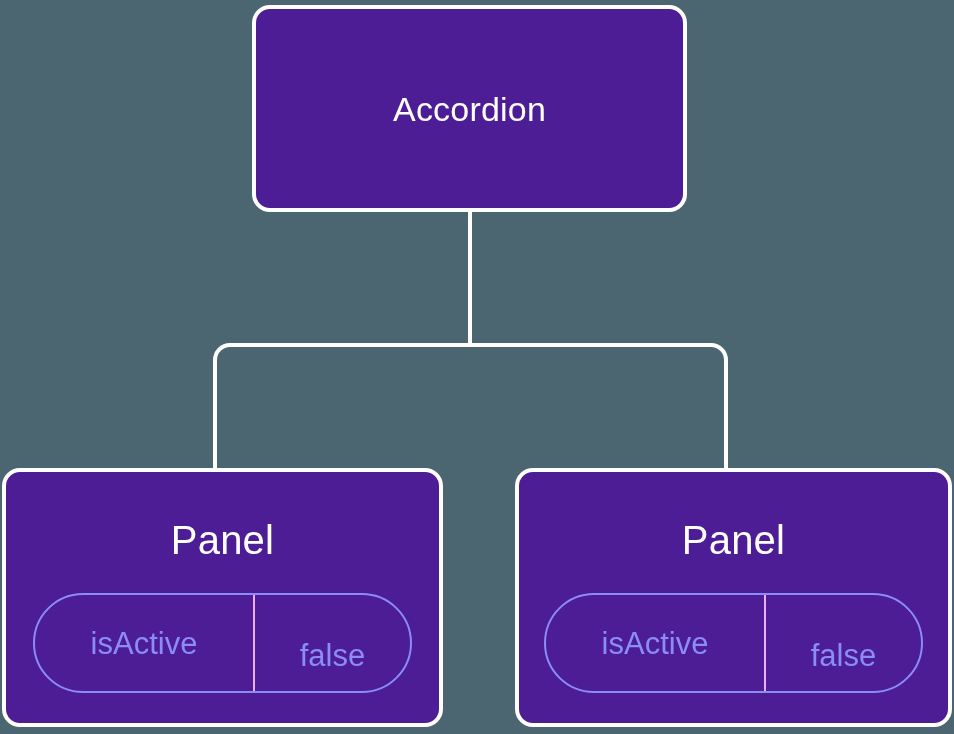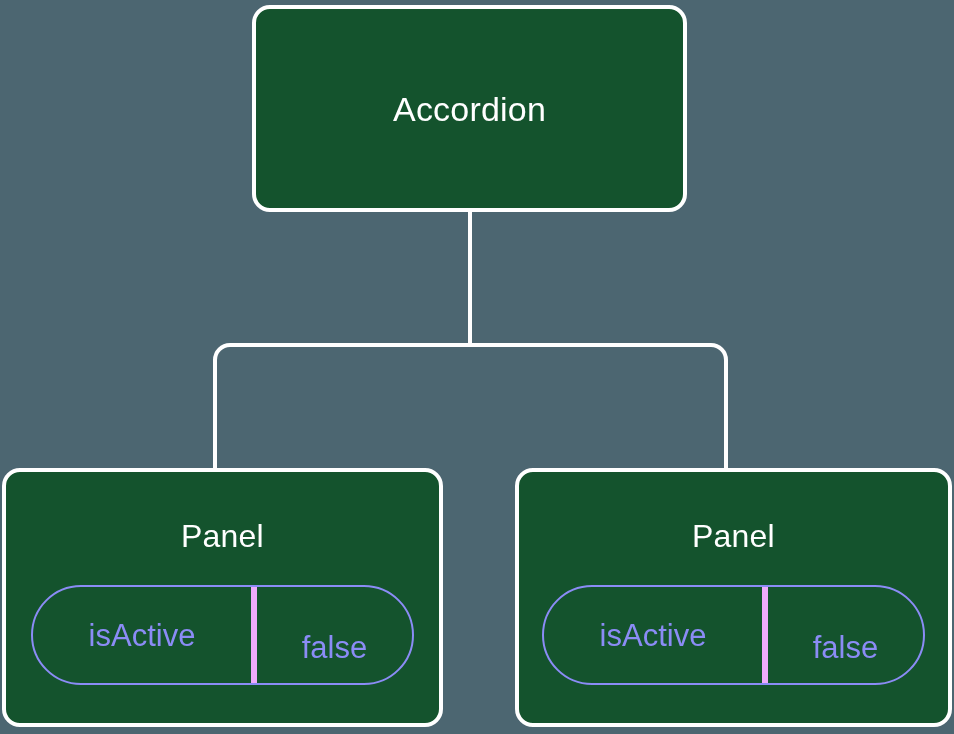--- a/index.html
+++ b/index.html
@@ -23,21 +23,21 @@
     position: absolute;
     left: 0;
     top: 0;
     width: 954px;
     height: 734px;
     pointer-events: none;
   }
   .node {
     position: absolute;
     box-sizing: border-box;
-    background: #14532d;
+    background: #4c1d95;
     border: 4px solid #ffffff;
     border-radius: 18px;
     display: flex;
     flex-direction: column;
     align-items: center;
   }
   .node-root {
     left: 252px;
     top: 5px;
     width: 435px;
@@ -60,21 +60,21 @@
   .node-panel-left {
     left: 2px;
     width: 441px;
   }
   .node-panel-right {
     left: 515px;
     width: 437px;
   }
   .node-title-panel {
     color: #ffffff;
-    font-size: 32px;
+    font-size: 40px;
     font-weight: 400;
     letter-spacing: 0.2px;
     line-height: 1;
   }
   .state-pill {
     margin-top: 33px;
     box-sizing: border-box;
     height: 100px;
     border: 2px solid #8b8cf5;
     border-radius: 50px;
@@ -86,21 +86,21 @@
     display: flex;
     align-items: center;
     justify-content: center;
     color: #8b8cf5;
     font-size: 31px;
     font-weight: 400;
     line-height: 1;
   }
   .pill-key {
     width: 218px;
-    border-right: 6px solid #f0abfc;
+    border-right: 2px solid #f0abfc;
   }
   .pill-val {
     width: 155px;
     margin-top: 24px;
   }
 </style>
 </head>
 <body>
 
 <div class="stage">

